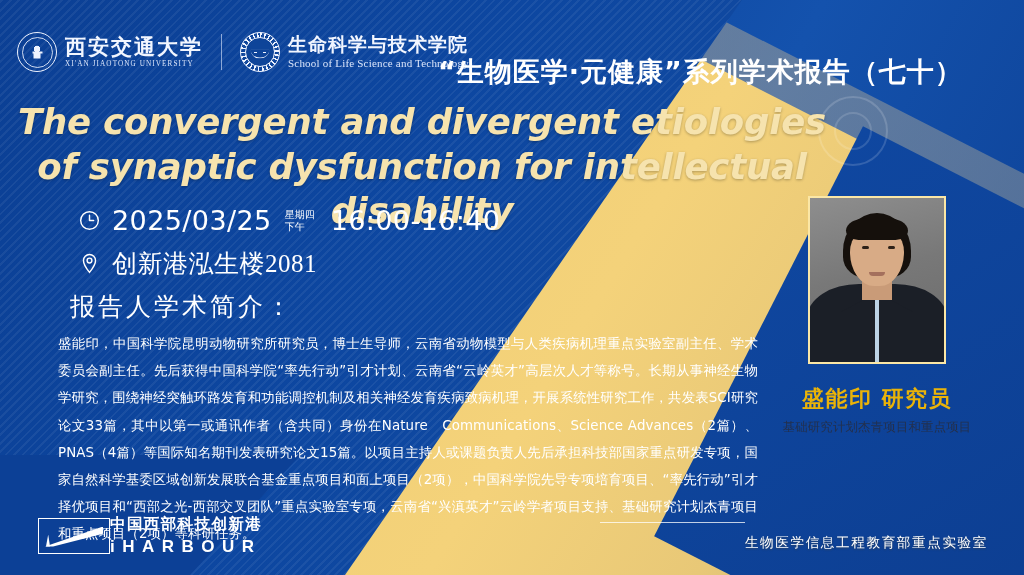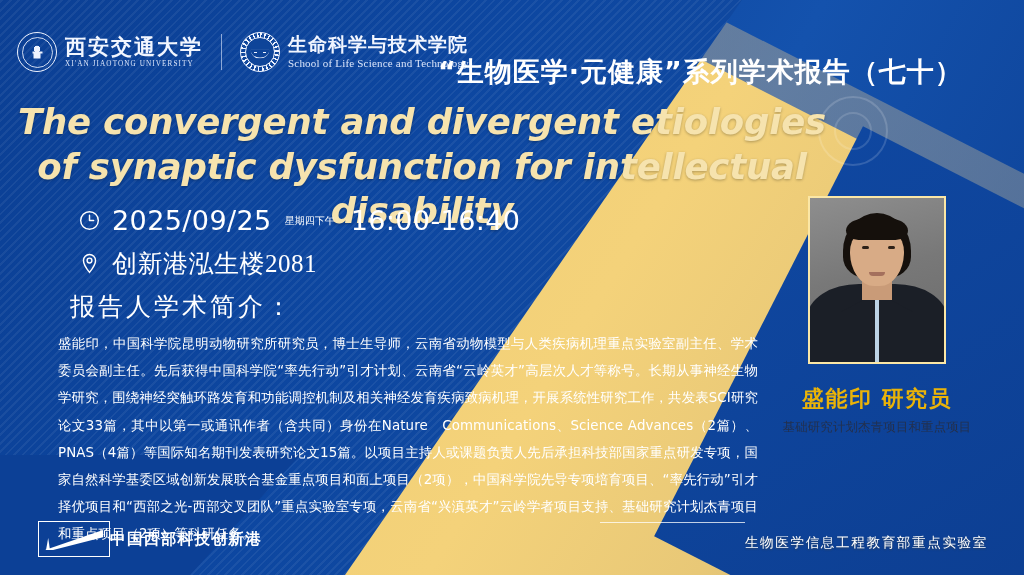--- a/index.html
+++ b/index.html
@@ -238,21 +238,21 @@
   }
   .meta-icon { flex: none; display: block; }
   .meta-date {
     font-size: 27px;
     font-weight: 400;
     letter-spacing: .4px;
     font-family: "DejaVu Sans", "Liberation Sans", sans-serif;
   }
   .weekday-stack {
     display: inline-flex;
-    flex-direction: row;
+    flex-direction: column;
     justify-content: center;
     line-height: 1.12;
     font-size: 10px;
     margin: 0 5px 0 2px;
     color: #ffffff;
     font-family: "DejaVu Sans", sans-serif;
   }
   .meta-time {
     font-size: 27px;
     letter-spacing: .4px;
@@ -494,21 +494,21 @@
     <span class="l1">The convergent and divergent etiologies</span>
     <span class="l2">of synaptic dysfunction for intellectual disability</span>
   </div>
 
   <div class="meta">
     <div class="meta-row">
       <svg class="meta-icon" width="23" height="23" viewBox="0 0 24 24">
         <circle cx="12" cy="12" r="9.2" fill="none" stroke="#ffffff" stroke-width="1.5"></circle>
         <path d="M12 6.6 V12 H16.3" fill="none" stroke="#ffffff" stroke-width="1.5" stroke-linecap="round" stroke-linejoin="round"></path>
       </svg>
-      <span class="meta-date">2025/09/25</span>
+      <span class="meta-date">2025/03/25</span>
       <span class="weekday-stack">
         <span>星期四</span>
         <span>下午</span>
       </span>
       <span class="meta-time">16:00-16:40</span>
     </div>
     <div class="meta-row">
       <svg class="meta-icon" width="23" height="23" viewBox="0 0 24 24">
         <path d="M12 2.6c-3.5 0-6.3 2.8-6.3 6.3 0 4.7 6.3 12.4 6.3 12.4s6.3-7.7 6.3-12.4c0-3.5-2.8-6.3-6.3-6.3z" fill="none" stroke="#ffffff" stroke-width="1.5"></path>
         <circle cx="12" cy="8.9" r="2.5" fill="none" stroke="#ffffff" stroke-width="1.5"></circle>
@@ -535,20 +535,21 @@
       <div class="ph-mouth"></div>
     </div>
     <div class="speaker-name">盛能印 研究员</div>
     <div class="speaker-affil">基础研究计划杰青项目和重点项目</div>
   </div>
 
   <div class="iharbour">
     <div class="ih-mark"></div>
     <div class="ih-text">
       <div class="ih-cn">中国西部科技创新港</div>
+      <div class="ih-en">iHARBOUR</div>
     </div>
   </div>
 
   <div class="footer-rule"></div>
   <div class="footer-org">
     <div>生物医学信息工程教育部重点实验室</div>
   </div>
 
 </div>
 

